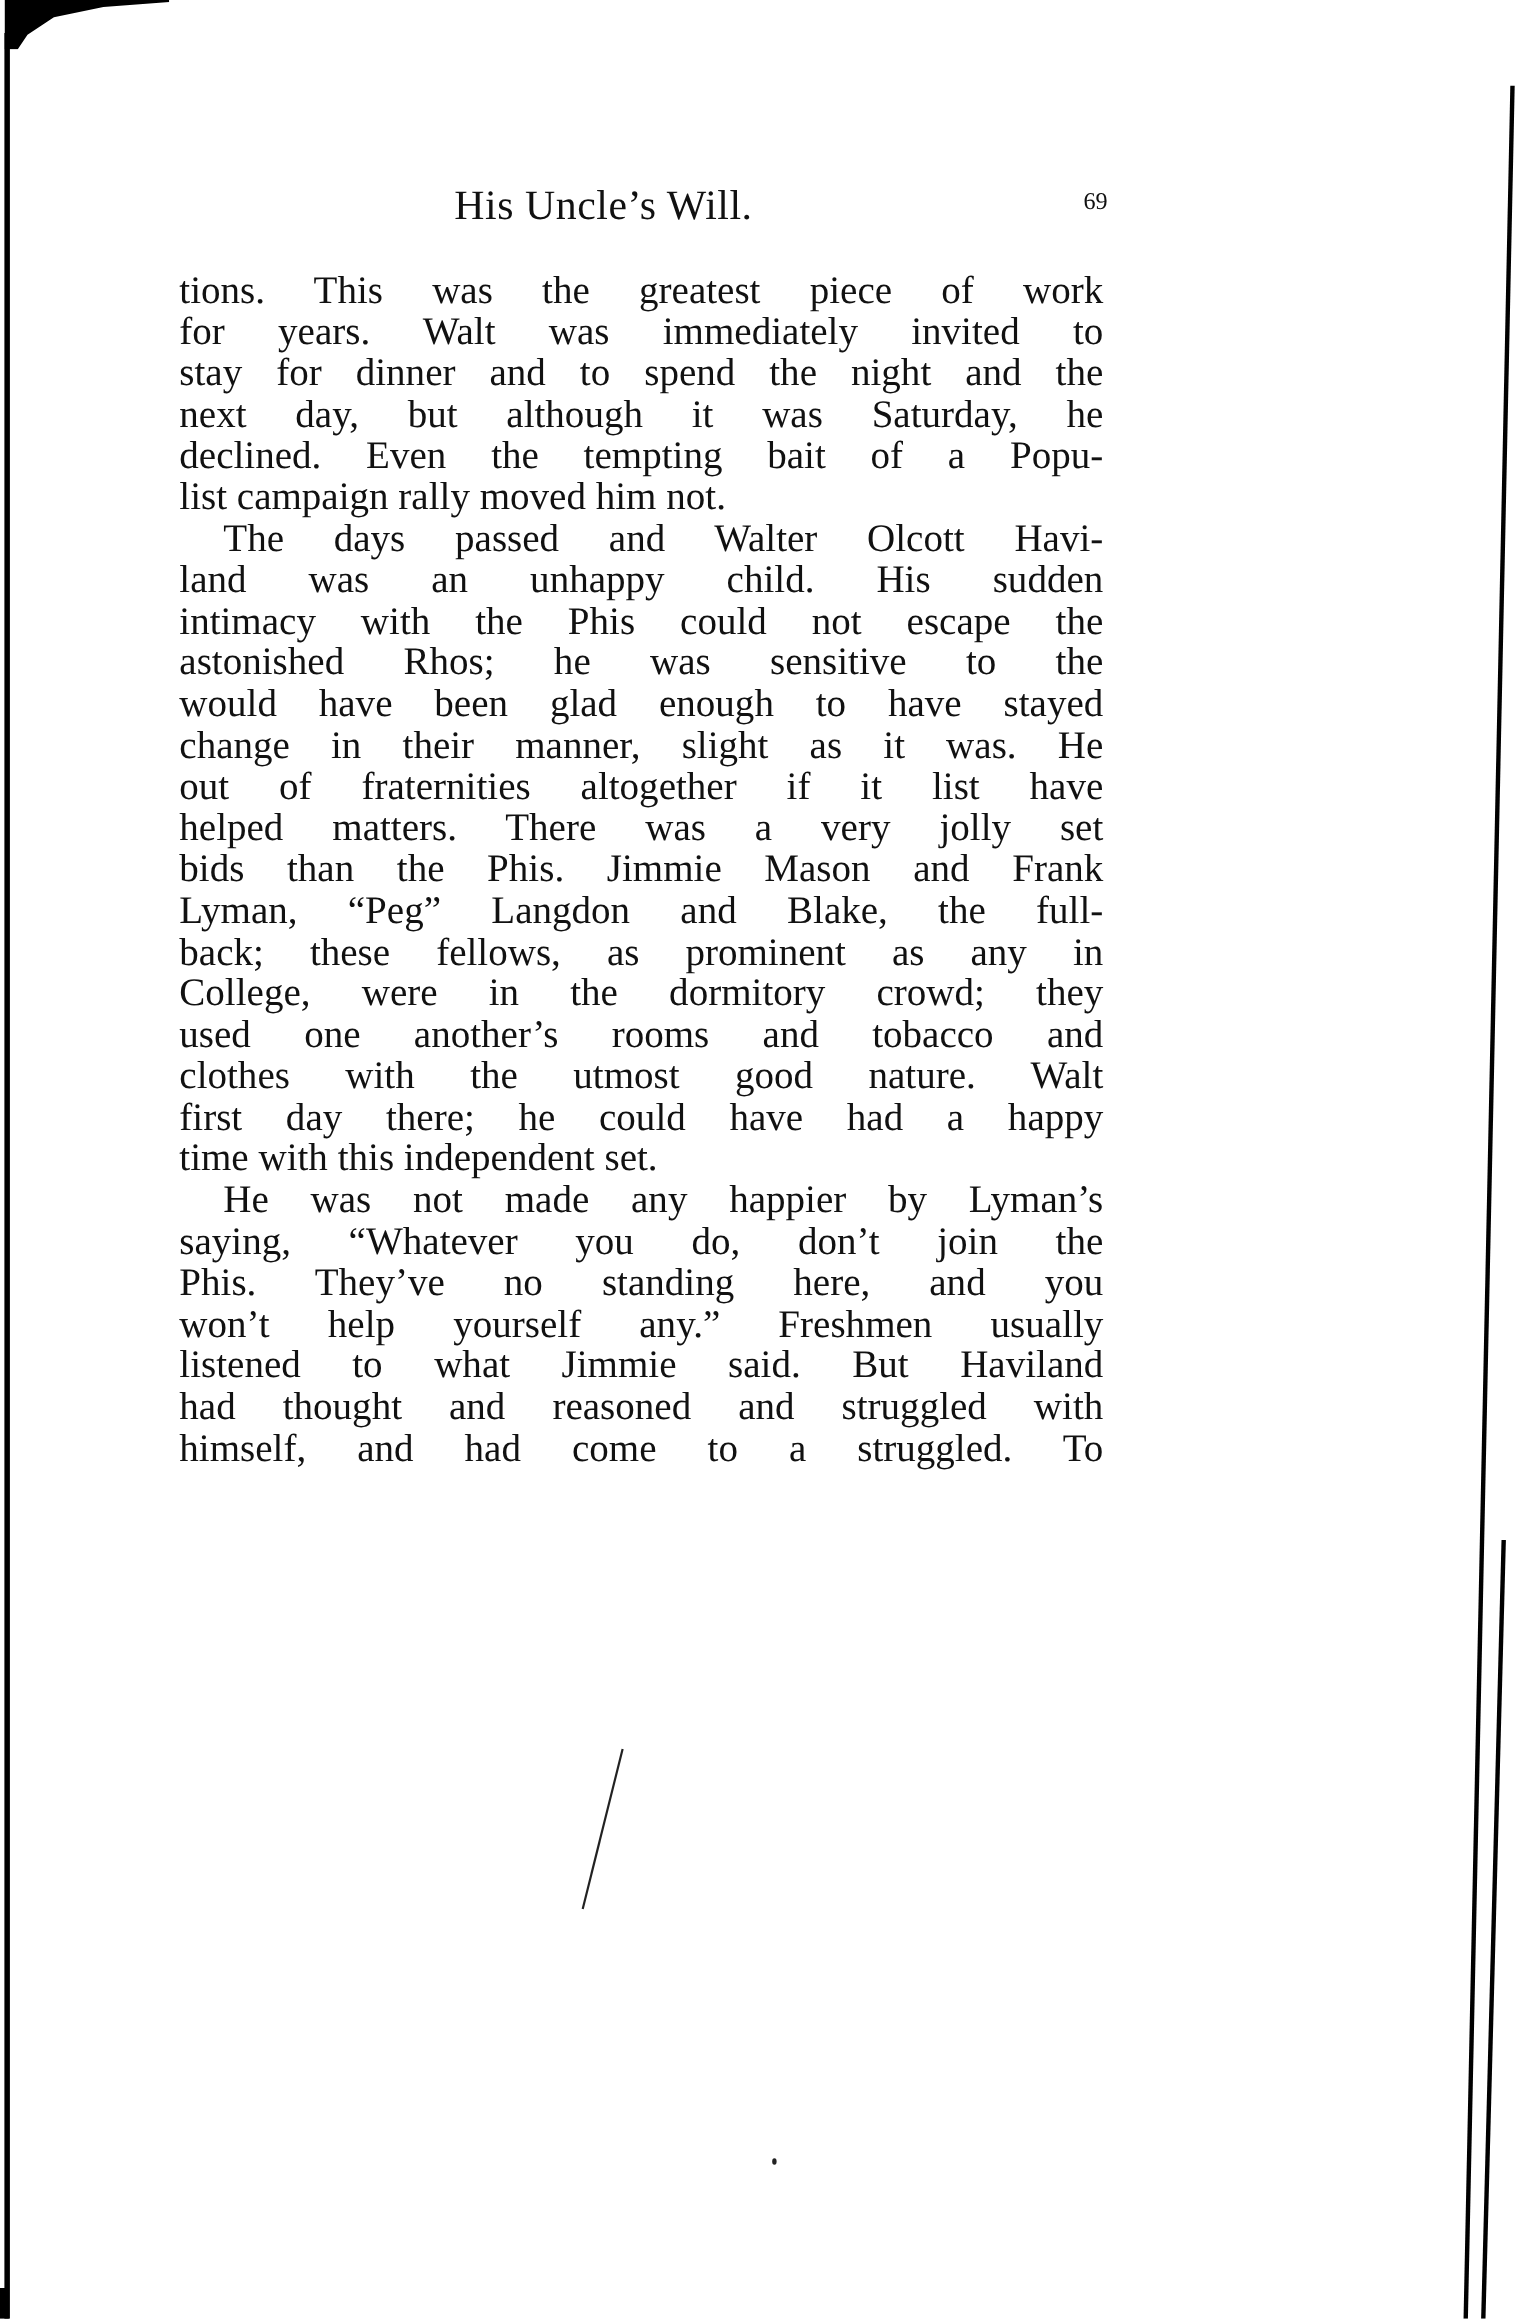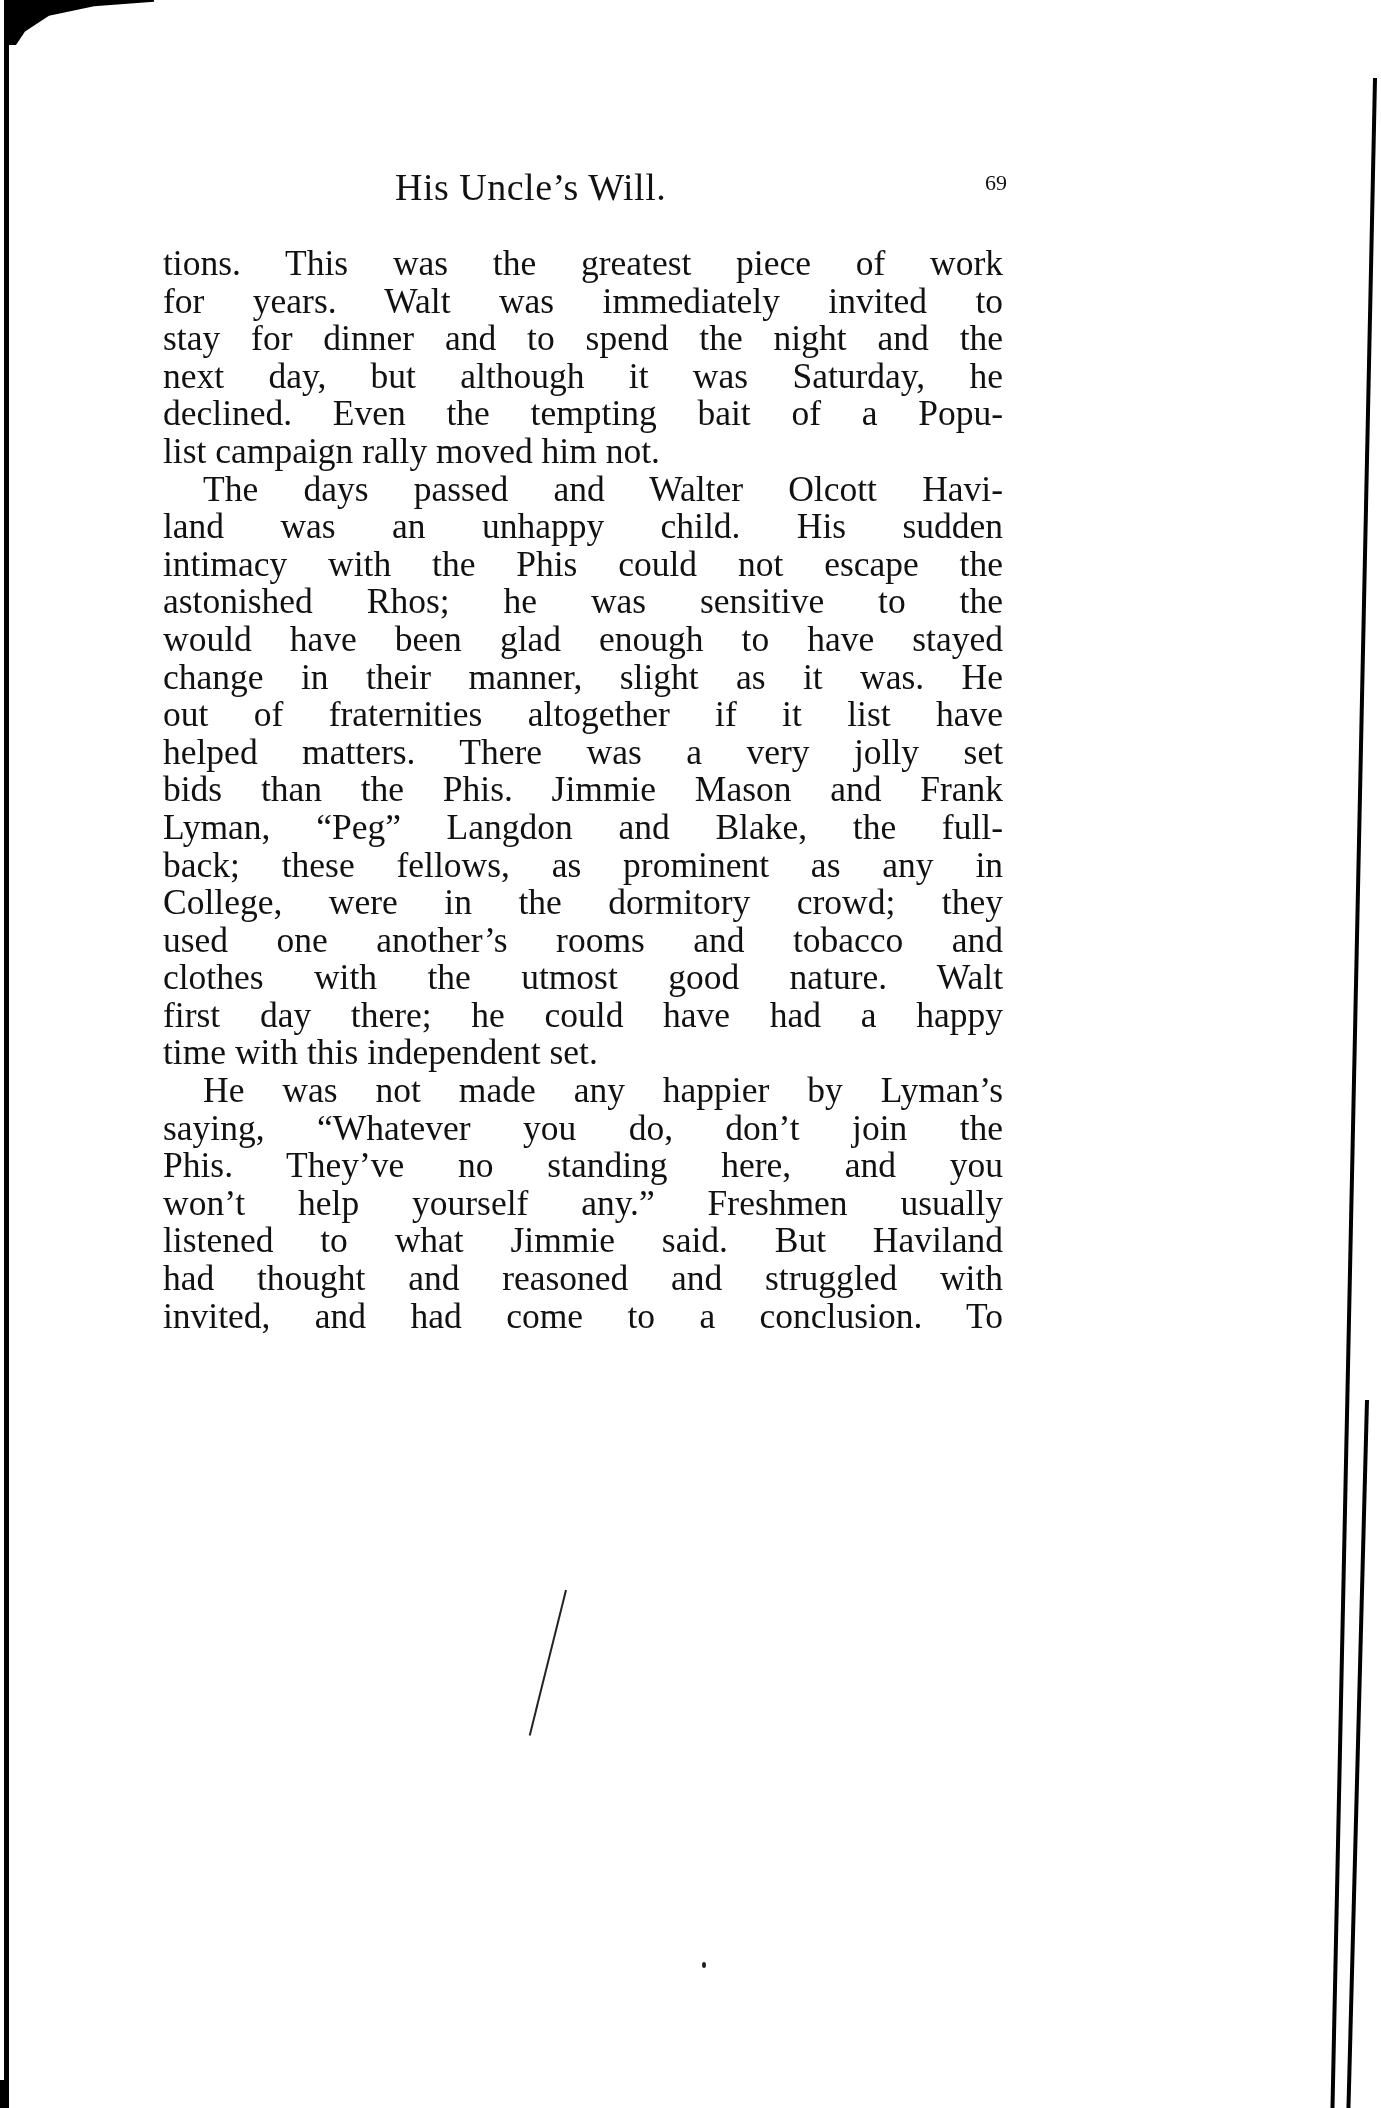--- a/index.html
+++ b/index.html
@@ -53,21 +53,21 @@
       position: absolute;
       right: 12px; top: 1400px;
       width: 4px; height: 708px;
       background: #000;
       transform: skewX(-1.5deg);
       transform-origin: top;
     }
     .running-head {
       position: absolute;
       top: 165px;
-      left: 395px;
+      left: 413px;
       font-size: 38px;
       letter-spacing: 0.5px;
       text-align: right;
     }
     .folio {
       position: absolute;
       top: 170px;
       left: 985px;
       font-size: 22px;
     }
@@ -142,18 +142,18 @@
       <span class="line">used one another’s rooms and tobacco and</span>
       <span class="line">clothes with the utmost good nature.  Walt</span>
       <span class="line">first day there; he could have had a happy</span>
       <span class="line last">time with this independent set.</span>
       <span class="line indent">He was not made any happier by Lyman’s</span>
       <span class="line">saying, “Whatever you do, don’t join the</span>
       <span class="line">Phis.  They’ve no standing here, and you</span>
       <span class="line">won’t help yourself any.”  Freshmen usually</span>
       <span class="line">listened to what Jimmie said.  But Haviland</span>
       <span class="line">had thought and reasoned and struggled with</span>
-      <span class="line">invited, and had come to a conclusion.  To</span>
+      <span class="line">himself, and had come to a struggled.  To</span>
     </div>
 
   <div class="pencil-mark"></div>
   <div class="speck" style="left:702px; top:1962px;"></div>
 </div>
 
 </body></html>

